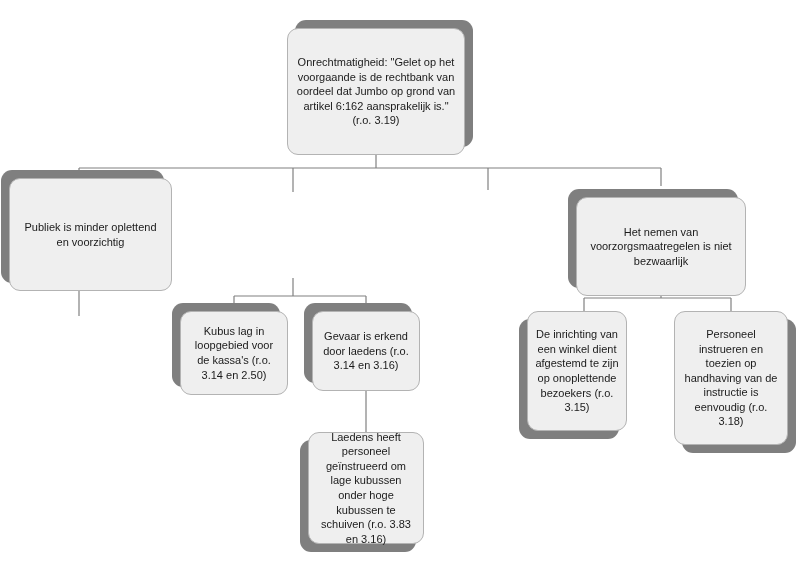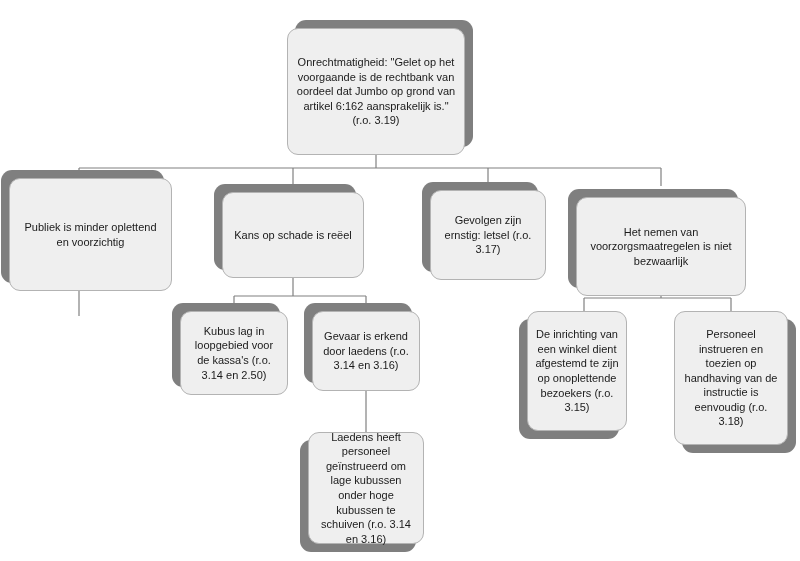--- a/index.html
+++ b/index.html
@@ -79,29 +79,27 @@
       <line x1="584" y1="298" x2="584" y2="311"></line>
       <line x1="731" y1="298" x2="731" y2="311"></line>
     </g>
   </svg>
 
   <div id="n-root" class="node sh-ur">Onrechtmatigheid: "Gelet op het voorgaande is de rechtbank van oordeel dat Jumbo op grond van artikel 6:162 aansprakelijk is." (r.o. 3.19)</div>
 
   <div id="n-publiek" class="node sh-ul">Publiek is minder oplettend en voorzichtig</div>
 
 
-  <div id="n-kans" class="node sh-ul">Kans op schade is reëel</div>
 
   <div id="n-kubus" class="node sh-ul">Kubus lag in loopgebied voor de kassa's (r.o. 3.14 en 2.50)</div>
 
   <div id="n-gevaar" class="node sh-ul">Gevaar is erkend door laedens (r.o. 3.14 en 3.16)</div>
 
-  <div id="n-laedens" class="node sh-dl">Laedens heeft personeel geïnstrueerd om lage kubussen onder hoge kubussen te schuiven (r.o. 3.14 en 3.16)</div>
+  <div id="n-laedens" class="node sh-dl">Laedens heeft personeel geïnstrueerd om lage kubussen onder hoge kubussen te schuiven (r.o. 3.83 en 3.16)</div>
 
-  <div id="n-gevolgen" class="node sh-ul">Gevolgen zijn ernstig: letsel (r.o. 3.17)</div>
 
   <div id="n-voorzorg" class="node sh-ul">Het nemen van voorzorgsmaatregelen is niet bezwaarlijk</div>
 
   <div id="n-inrichting" class="node sh-dl">De inrichting van een winkel dient afgestemd te zijn op onoplettende bezoekers (r.o. 3.15)</div>
 
   <div id="n-personeel" class="node sh-dr">Personeel instrueren en toezien op handhaving van de instructie is eenvoudig (r.o. 3.18)</div>
 
 </div>
 
 </body></html>

